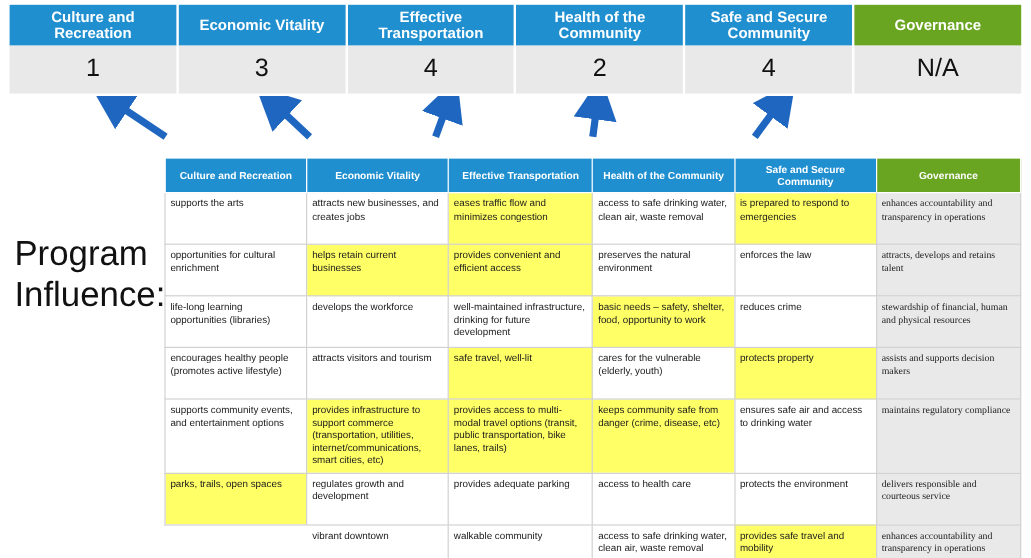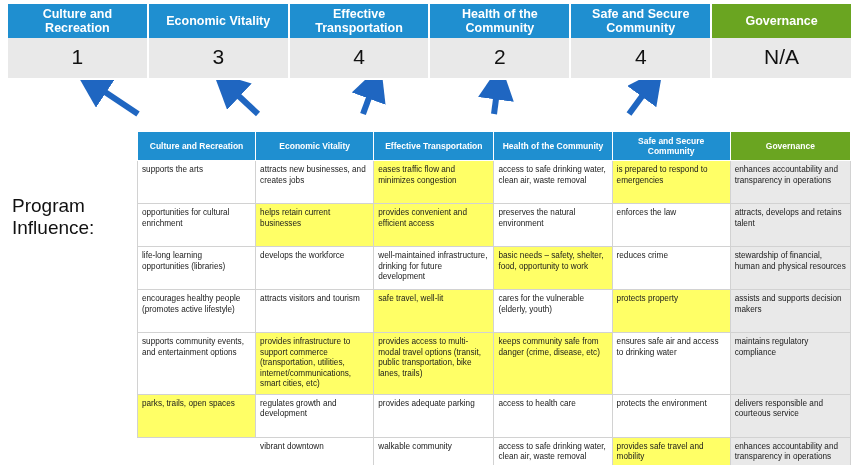--- a/index.html
+++ b/index.html
@@ -66,21 +66,21 @@
     width: 859px;
     height: 58px;
   }
 
   
   .caption {
     position: absolute;
     left: 12px;
     top: 195px;
     width: 120px;
-    font-size: 19px;
+    font-size: 29px;
     color: #111111;
     line-height: 1.18;
     text-align: left;
   }
 
   
   .matrix-wrap {
     position: absolute;
     left: 137px;
     top: 131px;
@@ -107,21 +107,21 @@
     font-size: 8.2px;
     color: #1a1a1a;
     vertical-align: top;
     padding: 4px 4px;
     border: 1px solid #d2d2d2;
     background: #ffffff;
     line-height: 1.28;
     height: 34px;
   }
   table.matrix td.hl { background: #ffff66; }
-  table.matrix td.gray { background: #e9e9e9; }
+  table.matrix td.gray { background: #e9e9e9; font-family: Liberation Serif, serif; }
   table.matrix td.blank-left { background: #ffffff; border: 1px solid #ffffff; }
 </style>
 </head>
 <body>
 
 <div class="top-band">
   <div class="top-cell">
     <div class="top-head">Culture and Recreation</div>
     <div class="top-score">1</div>
   </div>

